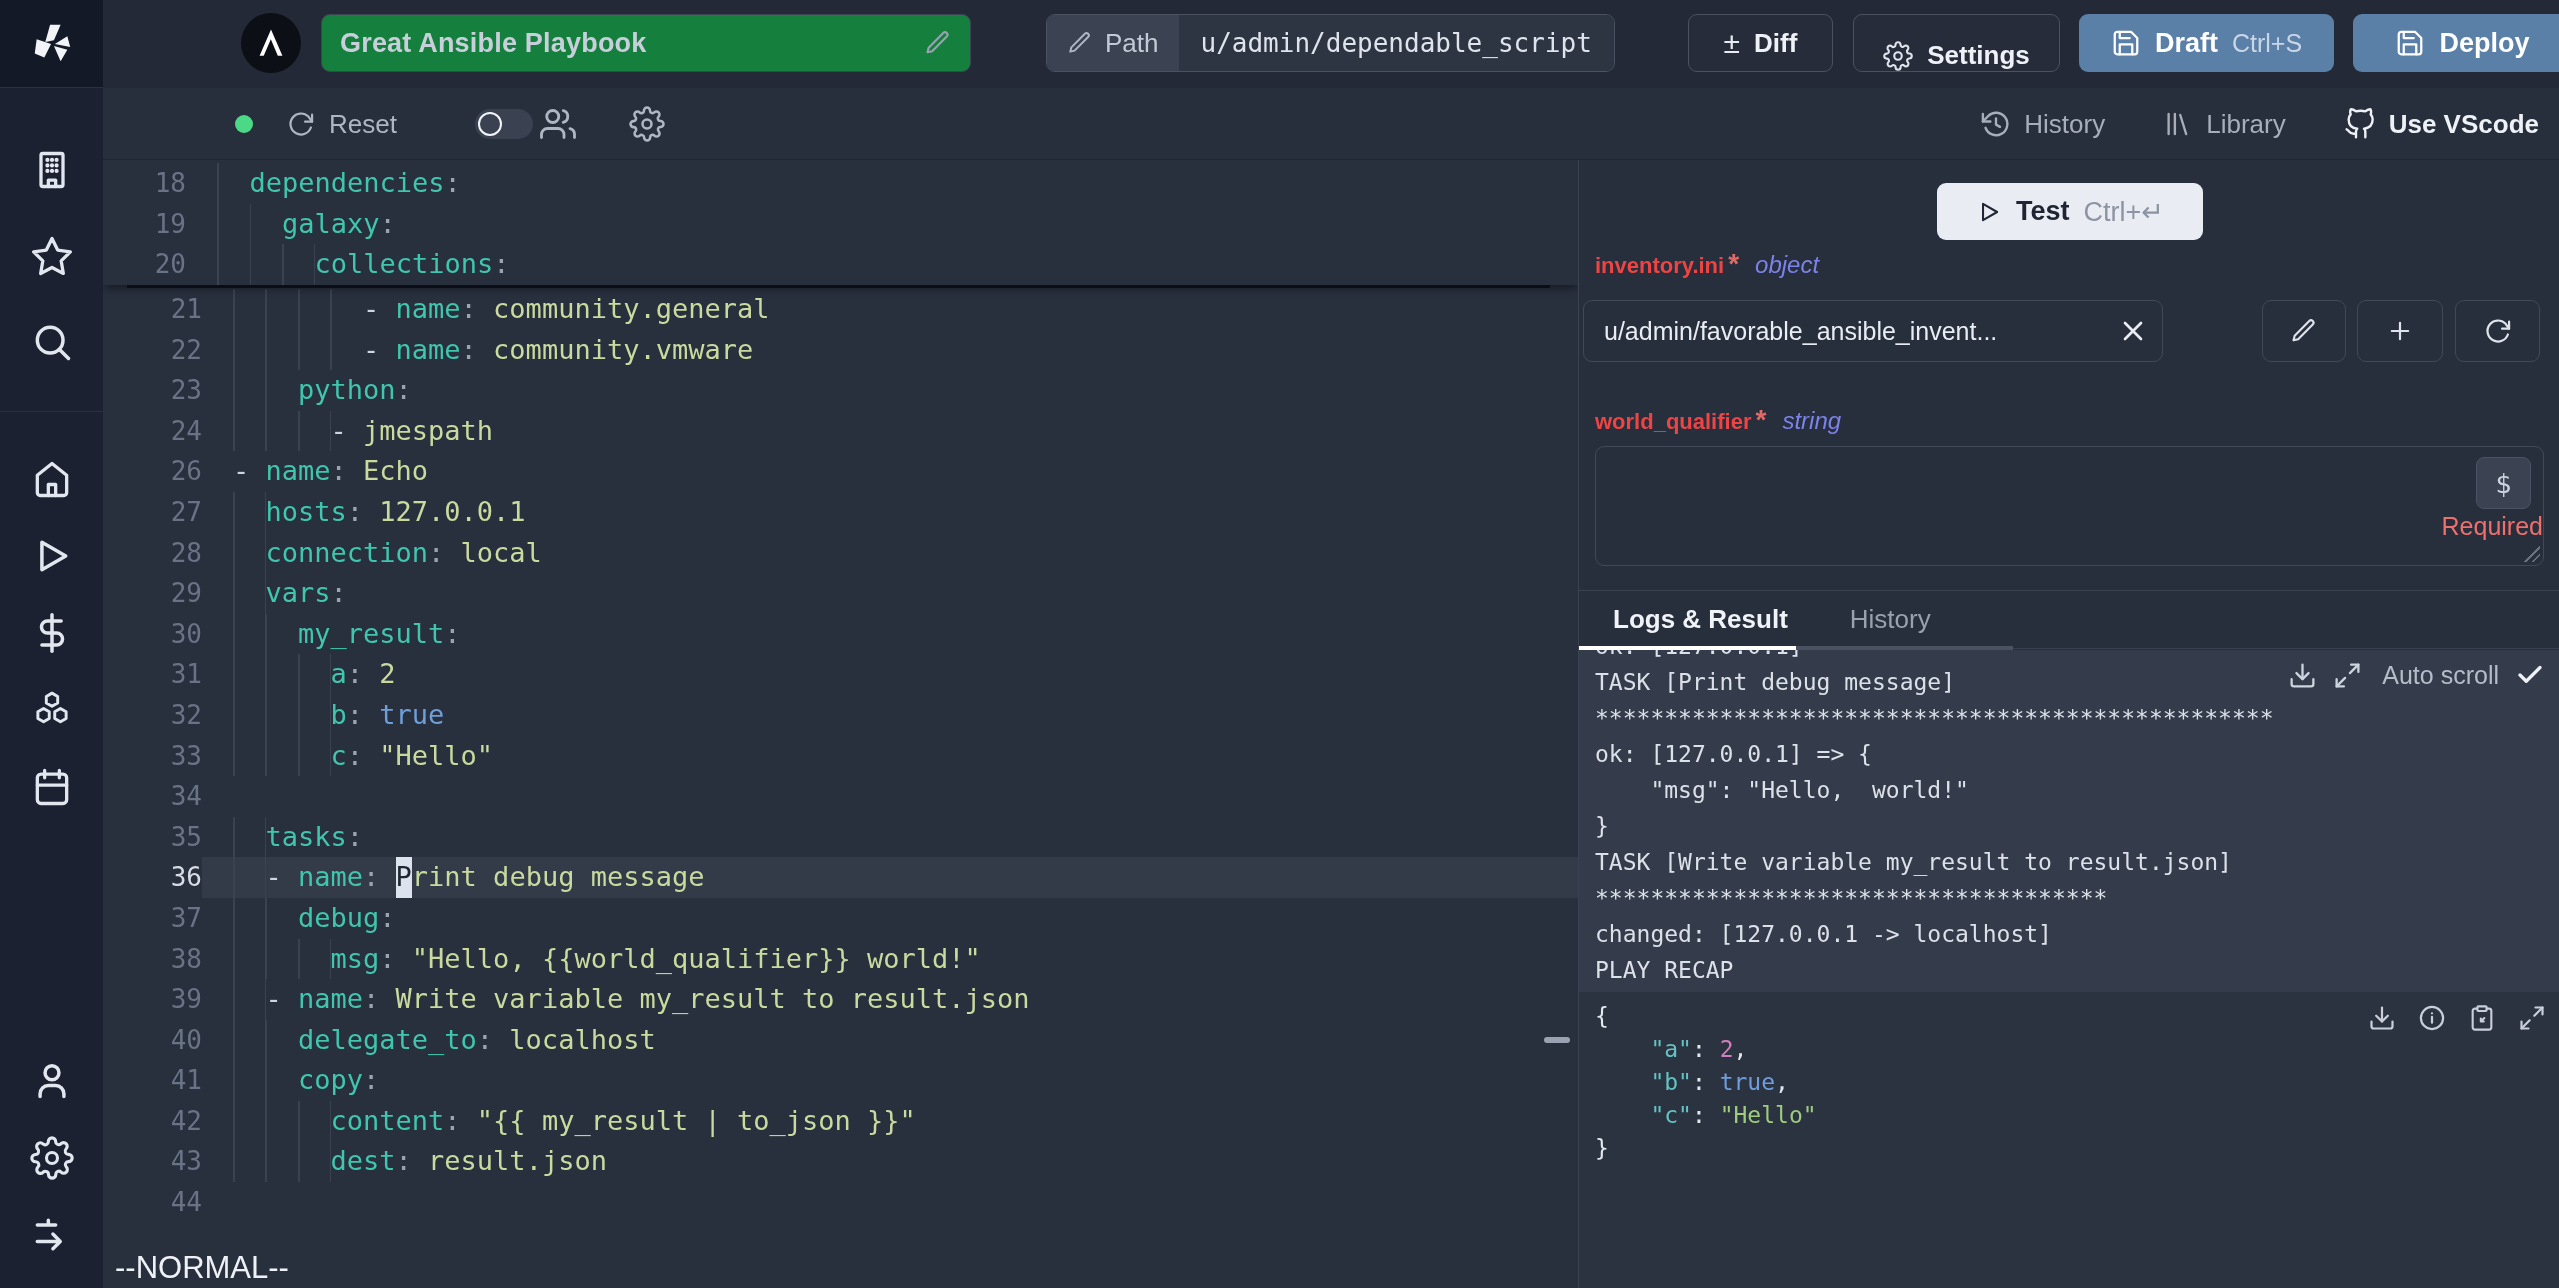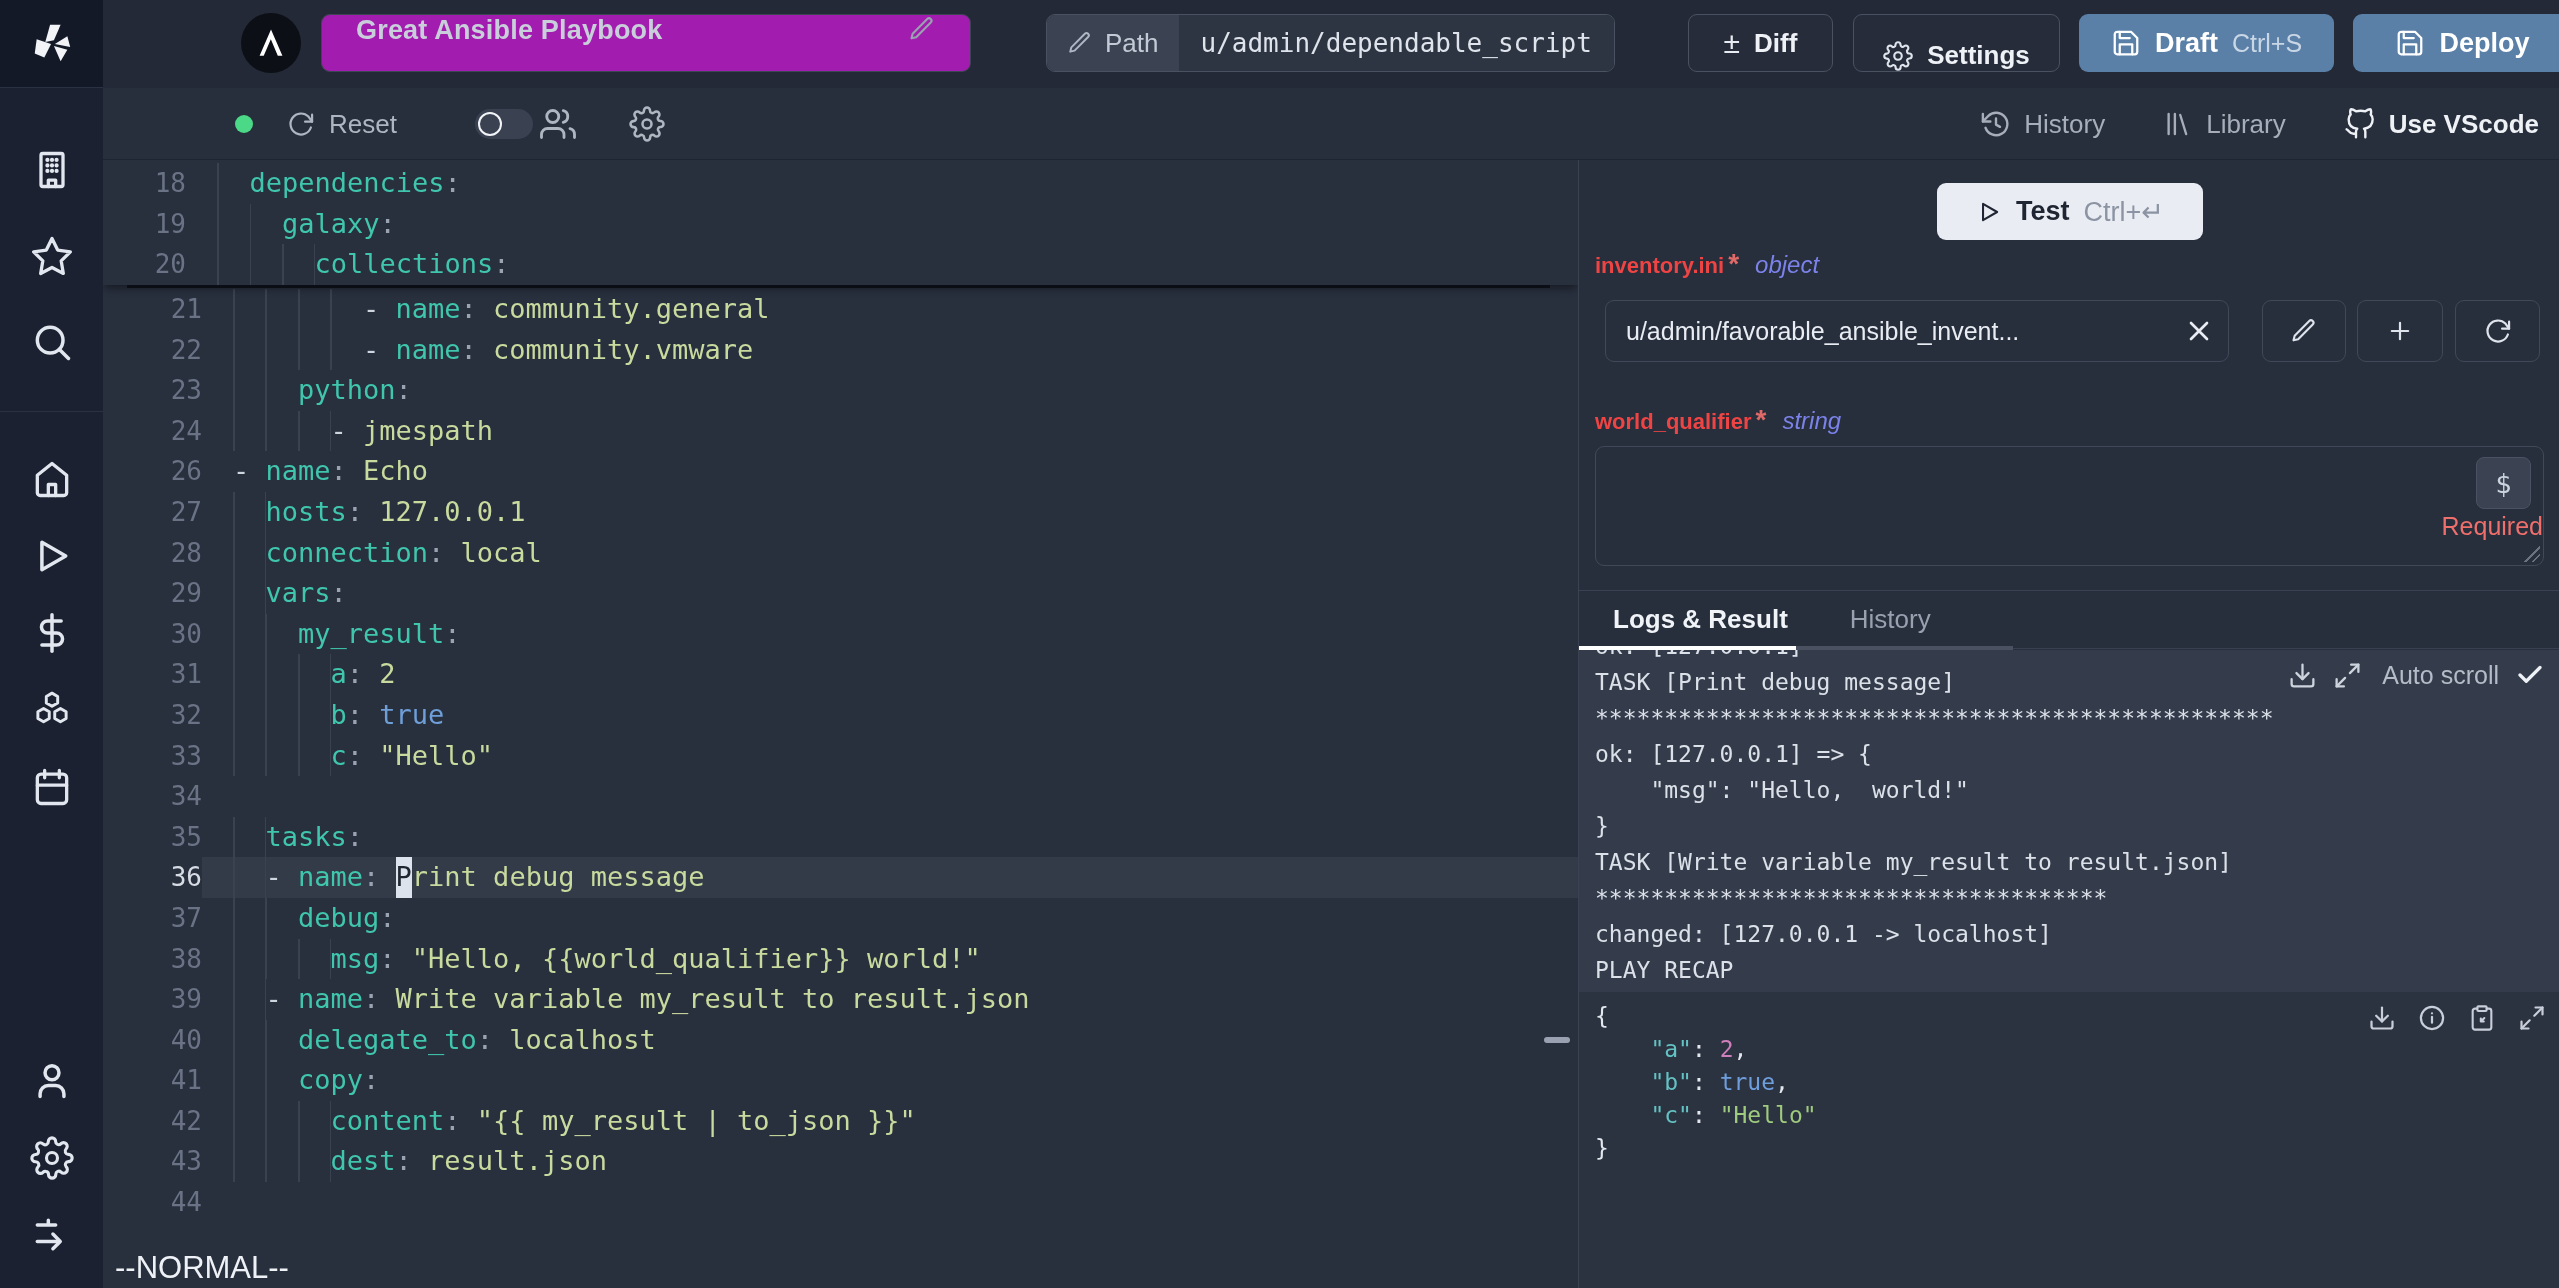--- a/index.html
+++ b/index.html
@@ -16,23 +16,23 @@
   .sb-div { position:absolute; left:0; top:411px; width:103px; height:1px; background:#2a3142; }
   .sitem { height:80px; display:flex; align-items:center; justify-content:center; cursor:pointer; }
   .sb-g0 .sitem { height:86px; } .sb-g1 .sitem, .sb-g2 .sitem { height:77px; }
   .ic { width:44px; height:44px; color:#e2e7ef; }
   svg.ic { display:block; }
 
   
   .topbar { position:absolute; left:103px; top:0; width:2456px; height:88px; background:#232936; }
   .lang-logo { position:absolute; left:138px; top:13px; width:60px; height:60px; border-radius:50%;
                background:#0c0f16; display:flex; align-items:center; justify-content:center; }
-  .titlebox { position:absolute; left:218px; top:14px; width:650px; height:58px; background:#a21caf;
-              border:1px solid #3d4454; border-radius:9px; display:flex; align-items:flex-start;
-              padding:0 34px; }
+  .titlebox { position:absolute; left:218px; top:14px; width:650px; height:58px; background:#15803d;
+              border:1px solid #3d4454; border-radius:9px; display:flex; align-items:center;
+              padding:0 18px; }
   .titlebox .t { flex:1; font-size:27px; font-weight:600; color:#c9cfda; letter-spacing:.2px; }
   .titlebox .pic { width:28px; height:28px; color:#9aa2b1; }
   .pathgrp { position:absolute; left:943px; top:14px; height:58px; border:1px solid #4a5262;
              border-radius:9px; display:flex; overflow:hidden; }
   .pathgrp .pl { display:flex; align-items:center; gap:12px; background:#3b4353; padding:0 20px;
                  color:#c3cad6; font-size:26px; }
   .pathgrp .pl .pic { width:26px; height:26px; color:#aeb6c4; }
   .pathgrp .pv { display:flex; align-items:center; background:#2d3442; padding:0 22px;
                  font-family:"DejaVu Sans Mono", monospace; font-size:26px; color:#dfe4ec; }
   .tbtn { position:absolute; top:14px; height:58px; border:1px solid #4a5262; border-radius:9px;
@@ -97,21 +97,21 @@
               border-radius:9px; display:flex; align-items:center; justify-content:center; gap:14px;
               cursor:pointer; }
   .test-btn .pic { width:26px; height:26px; color:#1f2532; }
   .test-btn .tl { font-size:27px; font-weight:700; color:#1f2532; }
   .test-btn .ts { font-size:27px; color:#8c94a3; }
   .flabel { position:absolute; left:16px; display:flex; align-items:baseline; gap:16px; }
   .flabel .fn { font-size:22px; font-weight:700; color:#ef4444; }
   .flabel .ast { color:#e06a67; font-size:28px; font-weight:700; margin-left:-12px; }
   .flabel .ftype { font-size:24px; font-style:italic; color:#7b82e9; }
   .fl1 { top:88px; } .fl2 { top:244px; }
-  .inputwrap { position:absolute; left:26px; top:140px; width:624px; height:62px; }
+  .inputwrap { position:absolute; left:4px; top:140px; width:580px; height:62px; }
   .inputwrap input { width:100%; height:100%; background:transparent; border:1.5px solid #414959;
                      border-radius:9px; color:#e9edf3; font-size:25px; padding:0 60px 0 20px;
                      font-family:"Liberation Sans", sans-serif; outline:none; }
   .clearbtn { position:absolute; right:14px; top:15px; width:32px; height:32px; color:#e9edf3; cursor:pointer; }
   .sqbtn { position:absolute; top:140px; height:62px; border:1.5px solid #414959; border-radius:9px;
            display:flex; align-items:center; justify-content:center; color:#dfe4ec; cursor:pointer; }
   .sqbtn .pic { width:28px; height:28px; }
   .sq-edit { left:683px; width:84px; } .sq-add { left:778px; width:86px; } .sq-ref { left:876px; width:85px; }
   .textarea { position:absolute; left:16px; top:286px; width:949px; height:120px; border:1.5px solid #414959;
               border-radius:9px; }

